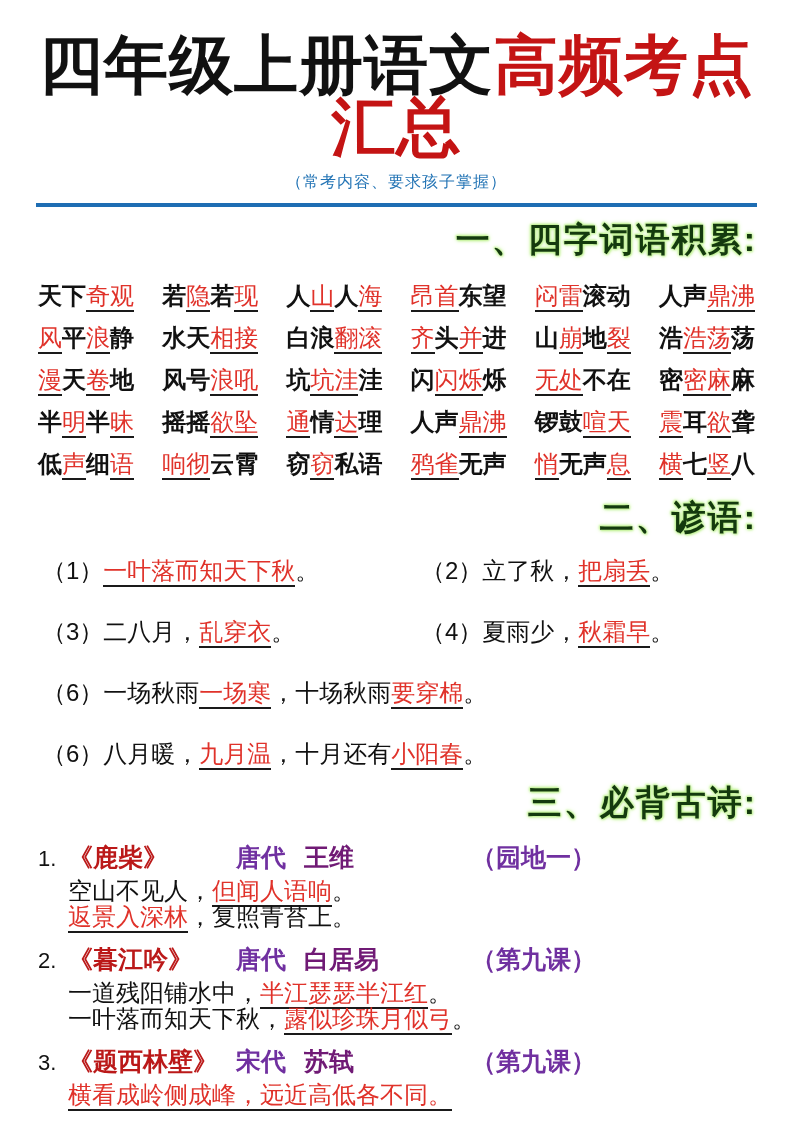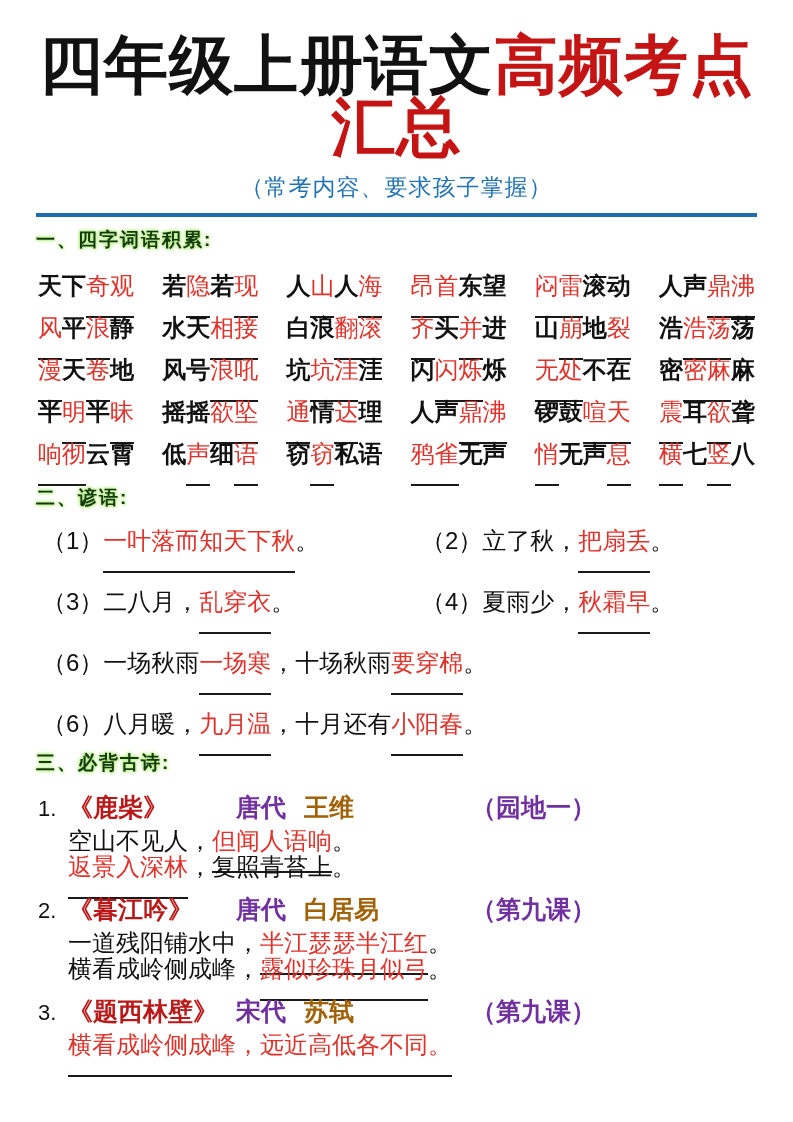--- a/index.html
+++ b/index.html
@@ -25,60 +25,61 @@
     line-height: 62px;
     color: #111111;
   }
   .title .t-red { color: #c41414; }
 
   
   .subtitle {
     margin-top: 14px;
     text-align: center;
     font-family: "Liberation Serif", serif;
-    font-size: 23px;
+    font-size: 16px;
     color: #2374b5;
     letter-spacing: 1px;
   }
 
   .rule {
     border: none;
     border-top: 4px solid #1e6db3;
     margin: 10px 0 4px 0;
   }
 
   
   .sec {
     margin: 10px 0 12px 0;
-    font-size: 19px;
+    font-size: 34px;
     font-weight: bold;
     letter-spacing: 2px;
     color: #143a0e;
     text-shadow: 0 0 3px #bdf08e, 0 0 5px #bdf08e, 1px 1px 2px #cdf6a4, -1px -1px 2px #cdf6a4;
+    text-align: right;
   }
 
   
   .word-grid { margin: 4px 2px 6px 2px; }
   .word-row {
     display: flex;
     justify-content: space-between;
     line-height: 41px;
     font-size: 24px;
     font-weight: 600;
     white-space: nowrap;
   }
   .word { display: inline-block; }
 
   
   .ans {
     font-family: "Liberation Serif", serif;
     font-weight: normal;
     color: #e0322a;
     border-bottom: 2px solid #1a1a1a;
-    padding-bottom: 17px;
+    padding-bottom: 1px;
   }
   .pl { color: #111111; }
 
   
   .proverbs {
     display: grid;
     grid-template-columns: 53% 47%;
     row-gap: 29px;
     margin: 14px 0 6px 6px;
     font-size: 24px;
@@ -94,21 +95,21 @@
     display: flex;
     align-items: baseline;
     font-size: 25px;
     font-weight: bold;
     line-height: 38px;
     white-space: nowrap;
   }
   .p-num { width: 30px; font-size: 22px; font-weight: normal; color: #111111; }
   .p-title { width: 168px; color: #bb1919; }
   .p-dyn { width: 68px; color: #7030a0; }
-  .p-auth { width: 131px; color: #a16207; }
+  .p-auth { width: 131px; color: #701a75; }
   .p-src { color: #7030a0; margin-left: 36px; }
   .poem-line {
     padding-left: 30px;
     font-size: 24px;
     line-height: 26px;
     white-space: nowrap;
   }
 </style>
 </head>
 <body>
@@ -151,22 +152,22 @@
       </div>
       <div class="word-row">
         <div class="word"><span class="pl">半</span><span class="ans">明</span><span class="pl">半</span><span class="ans">昧</span></div>
         <div class="word"><span class="pl">摇摇</span><span class="ans">欲坠</span></div>
         <div class="word"><span class="ans">通</span><span class="pl">情</span><span class="ans">达</span><span class="pl">理</span></div>
         <div class="word"><span class="pl">人声</span><span class="ans">鼎沸</span></div>
         <div class="word"><span class="pl">锣鼓</span><span class="ans">喧天</span></div>
         <div class="word"><span class="ans">震</span><span class="pl">耳</span><span class="ans">欲</span><span class="pl">聋</span></div>
       </div>
       <div class="word-row">
+        <div class="word"><span class="pl">低</span><span class="ans">声</span><span class="pl">细</span><span class="ans">语</span></div>
         <div class="word"><span class="ans">响彻</span><span class="pl">云霄</span></div>
-        <div class="word"><span class="pl">低</span><span class="ans">声</span><span class="pl">细</span><span class="ans">语</span></div>
         <div class="word"><span class="pl">窃</span><span class="ans">窃</span><span class="pl">私语</span></div>
         <div class="word"><span class="ans">鸦雀</span><span class="pl">无声</span></div>
         <div class="word"><span class="ans">悄</span><span class="pl">无声</span><span class="ans">息</span></div>
         <div class="word"><span class="ans">横</span><span class="pl">七</span><span class="ans">竖</span><span class="pl">八</span></div>
       </div>
     </div>
 
   <h2 class="sec">二、谚语:</h2>
   <div class="proverbs">
       <div class="proverb"><span class="pl">（1）</span><span class="ans">一叶落而知天下秋</span><span class="pl">。</span></div>
@@ -192,21 +193,21 @@
       </div>
       <div class="poem">
         <div class="poem-header">
           <span class="p-num">2.</span>
           <span class="p-title">《暮江吟》</span>
           <span class="p-dyn">唐代</span>
           <span class="p-auth">白居易</span>
           <span class="p-src">（第九课）</span>
         </div>
         <div class="poem-line"><span class="pl">一道残阳铺水中，</span><span class="ans">半江瑟瑟半江红</span><span class="pl">。</span></div>
-        <div class="poem-line"><span class="pl">横看成岭侧成峰，</span><span class="ans">露似珍珠月似弓</span><span class="pl">。</span></div>
+        <div class="poem-line"><span class="pl">一叶落而知天下秋，</span><span class="ans">露似珍珠月似弓</span><span class="pl">。</span></div>
       </div>
       <div class="poem">
         <div class="poem-header">
           <span class="p-num">3.</span>
           <span class="p-title">《题西林壁》</span>
           <span class="p-dyn">宋代</span>
           <span class="p-auth">苏轼</span>
           <span class="p-src">（第九课）</span>
         </div>
         <div class="poem-line"><span class="ans">横看成岭侧成峰，远近高低各不同。</span></div>

